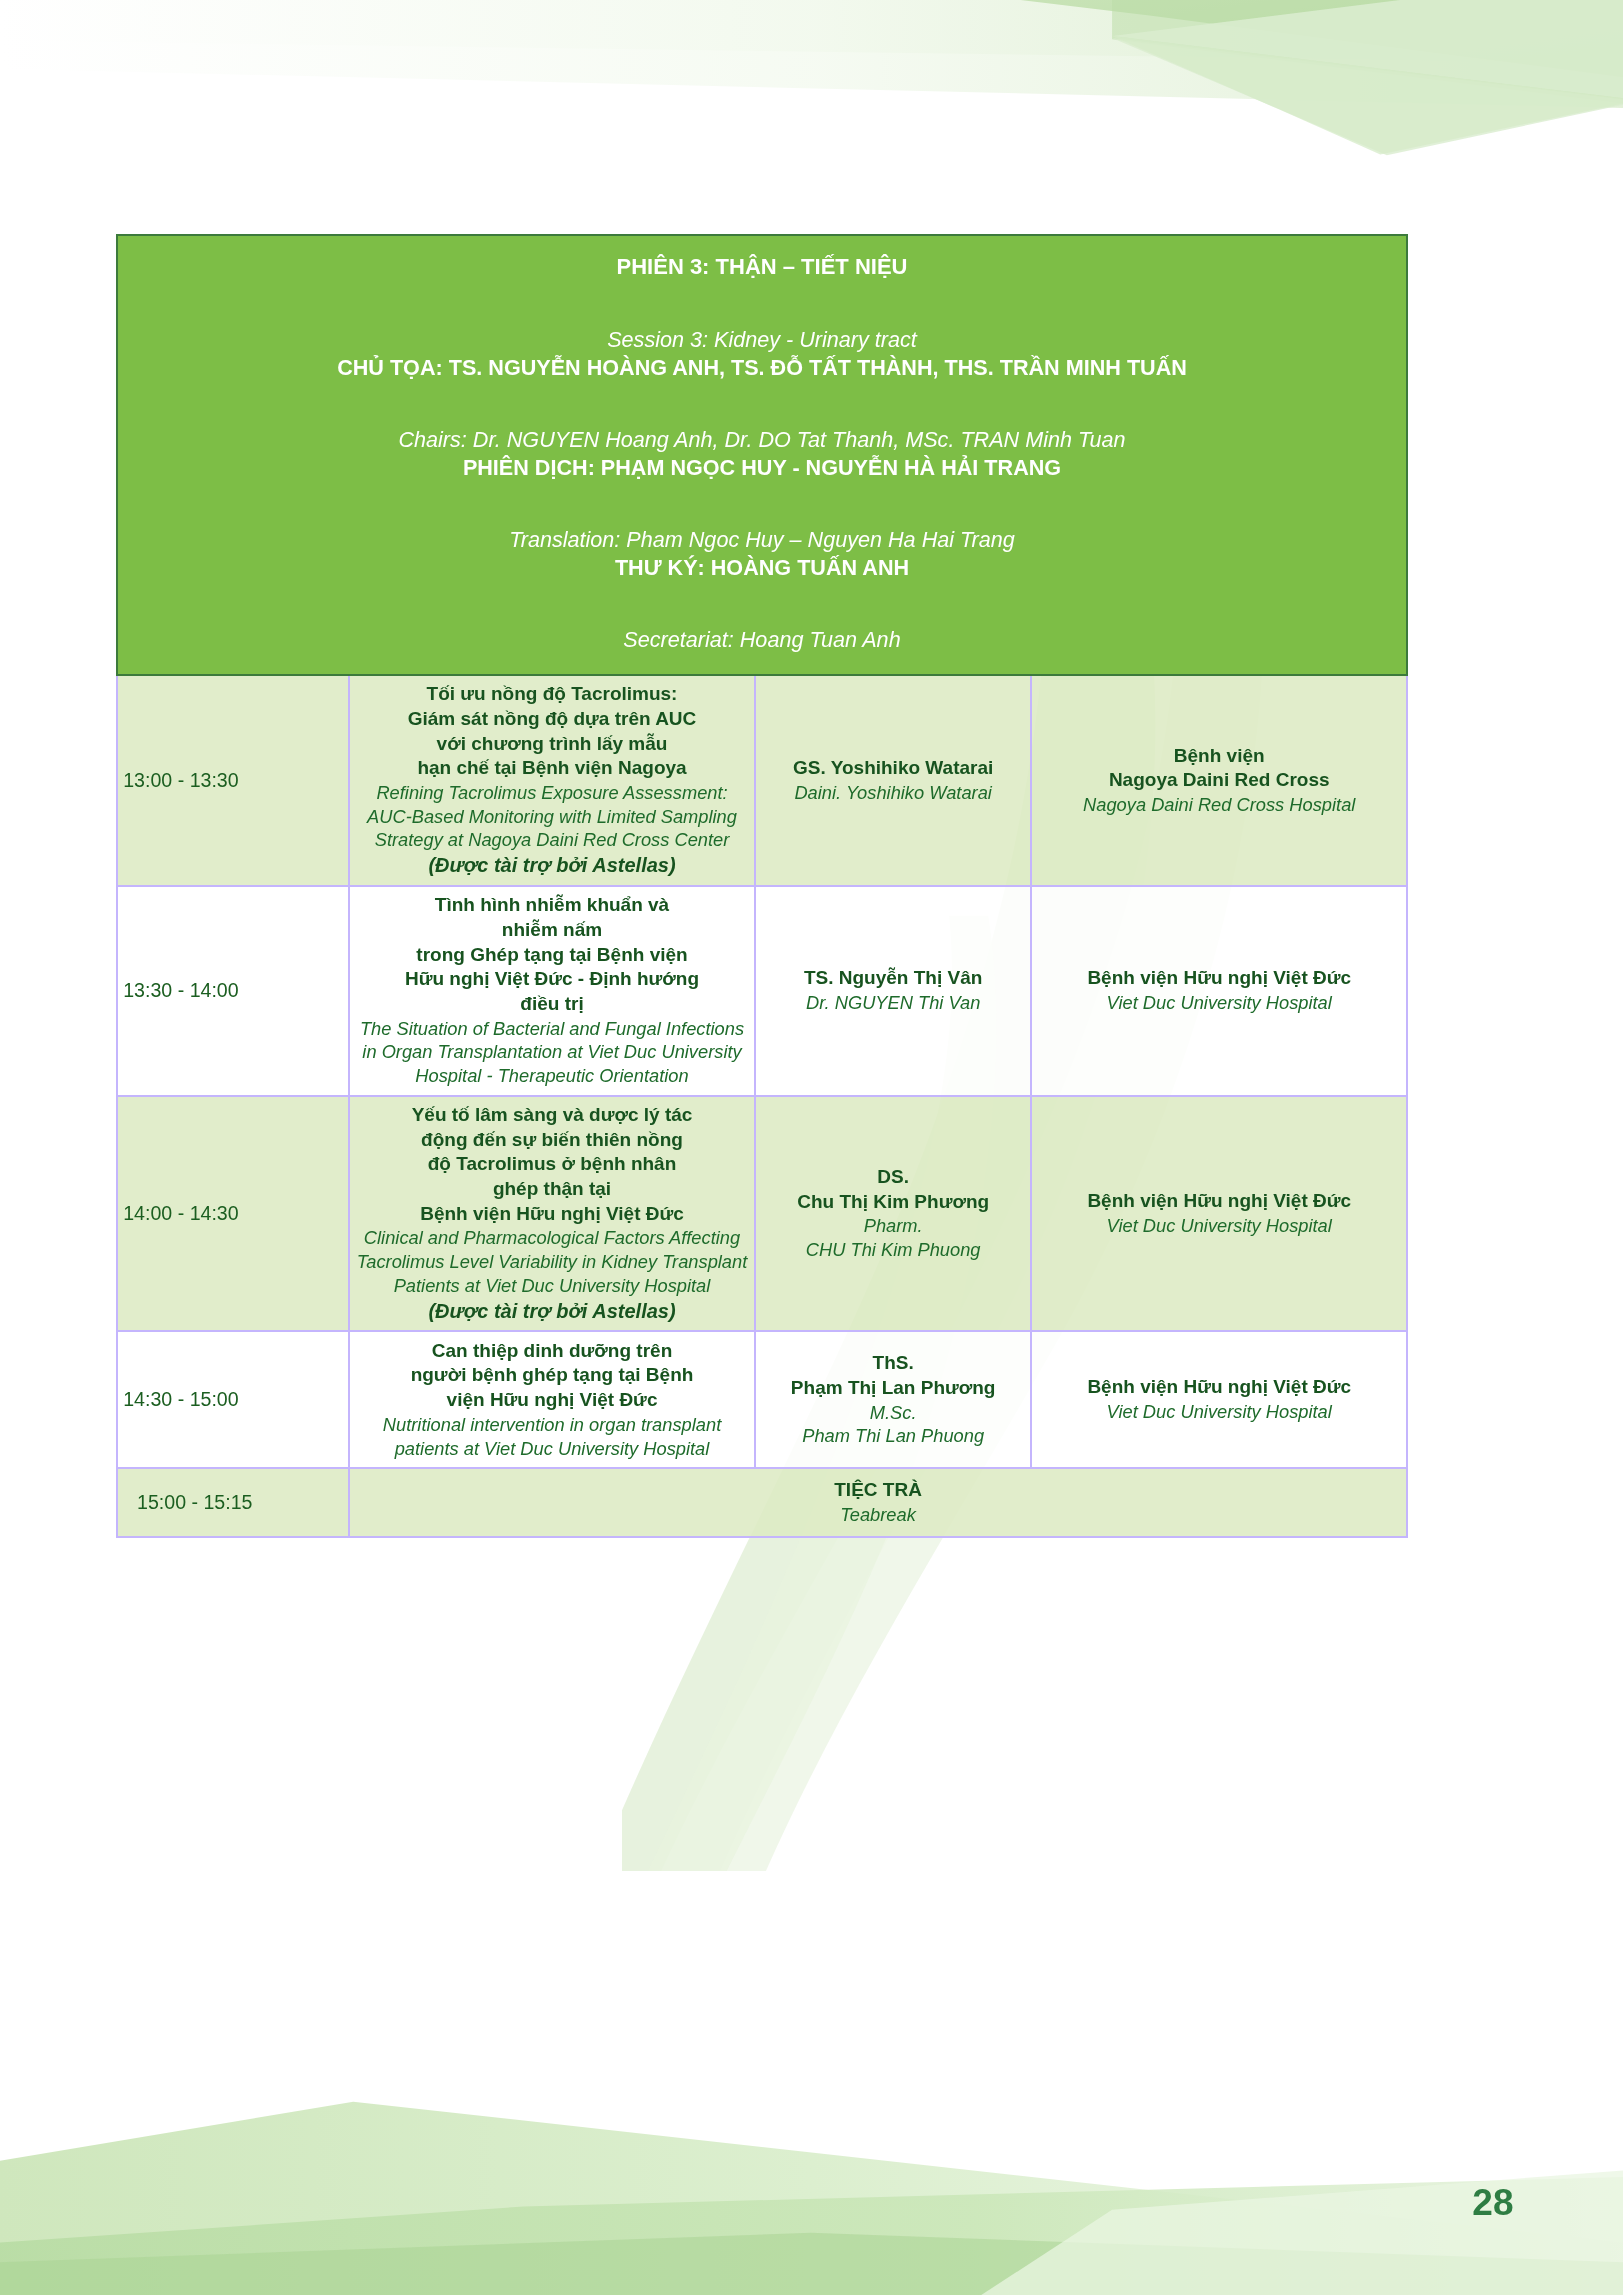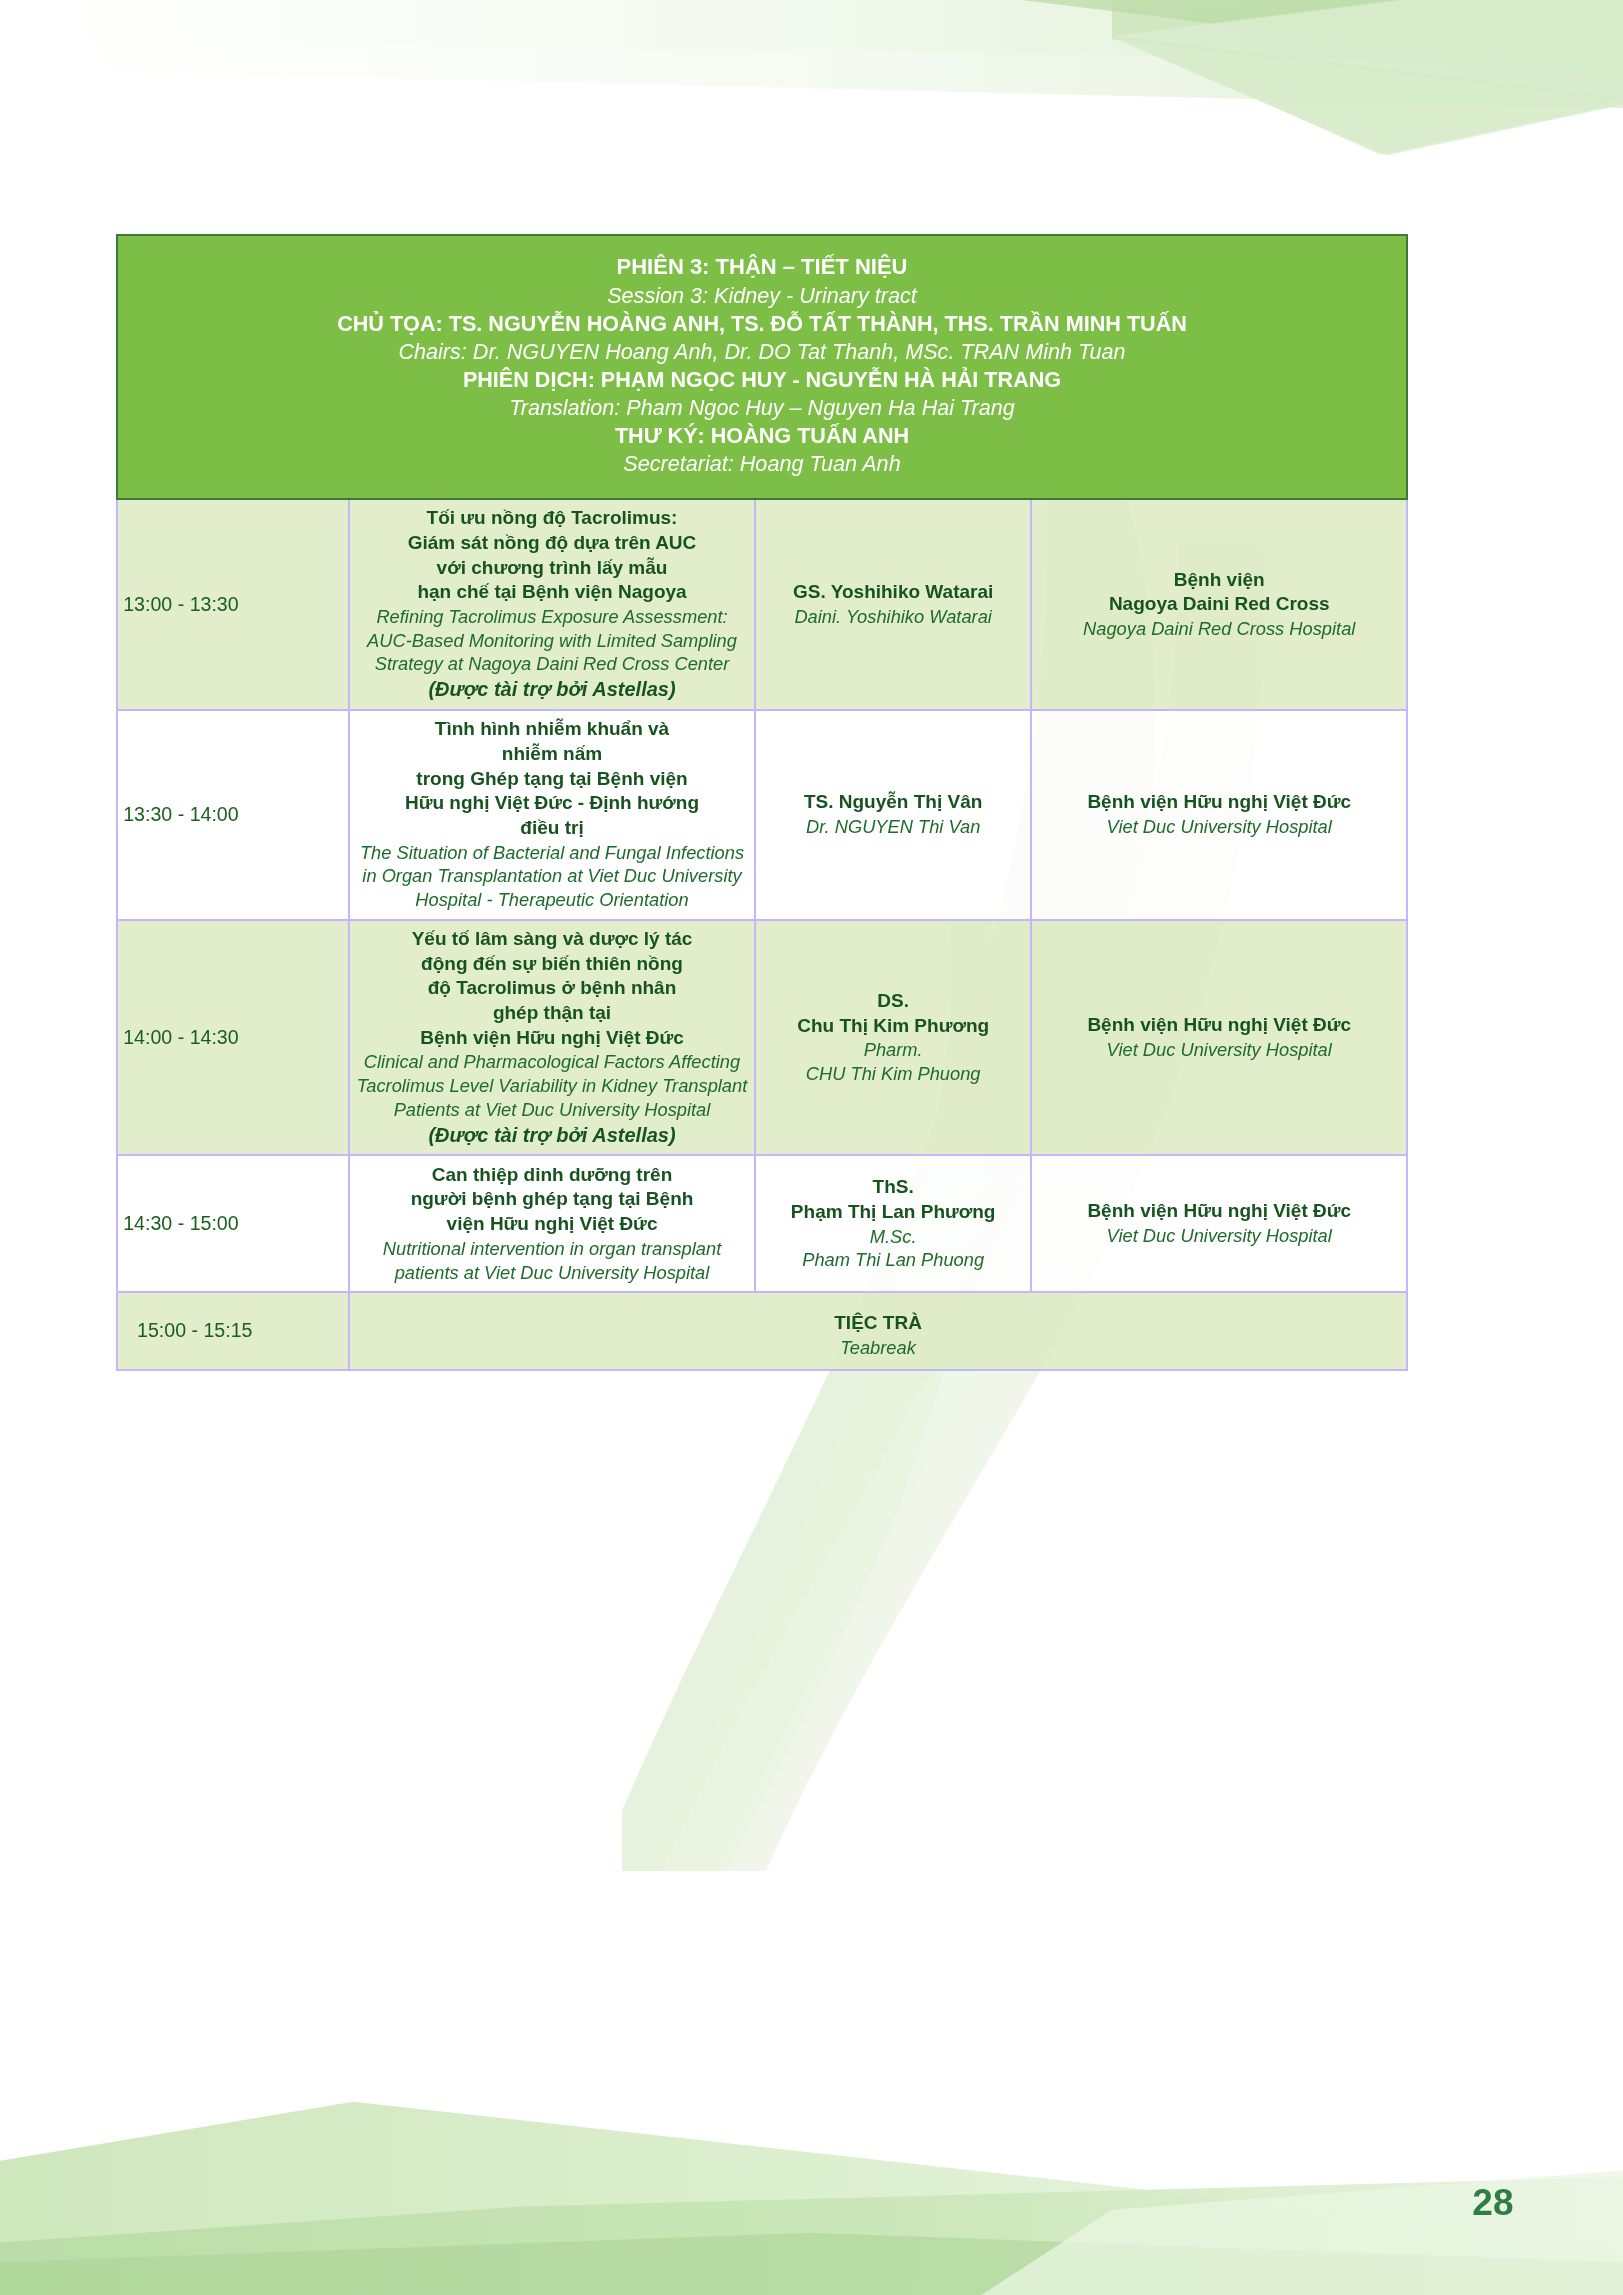--- a/index.html
+++ b/index.html
@@ -54,21 +54,21 @@
     text-align:center;
     padding:17px 13px 19.6px 13px !important;
   }
   .session-head .line {
     color:#ffffff;
     line-height:1.30;
     font-size:21.6px;
     white-space:pre-wrap;
   }
   .session-head .vi  { font-weight:700; }
-  .session-head .en  { font-style:italic; font-weight:400; }
+  .session-head .en  { font-style:italic; font-weight:400;margin-top:44px; }
   .session-head .big { font-size:22px; }
 
   
   col.c-time  { width:115px; }
   col.c-title { width:201px; }
   col.c-spk   { width:137px; }
   col.c-org   { width:186px; }
 
   
   tr.shaded  > td { background:rgba(221,235,196,0.88); }
@@ -107,21 +107,21 @@
     font-size:20px;
     line-height:1.30;
     color:#17531F;
   }
 
   td.speaker .t-vi, td.org .t-vi { font-size:19px; }
   td.speaker .t-en, td.org .t-en { font-size:18.3px; }
 
   
   td.break-cell { text-align:center; padding:9.2px 5.2px !important; }
-  .break-cell .t-vi { font-size:19px;margin-top:9px; }
+  .break-cell .t-vi { font-size:19px; }
   .break-cell .t-en { font-size:18.3px; }
 
   
   tr.r1 > td { height:157px; }
   tr.r2 > td { height:152px; }
   tr.r3 > td { height:169px; }
   tr.r4 > td { height:98px; }
   tr.rb > td { height:34px;padding-left:19px;  }
 </style>
 </head>

